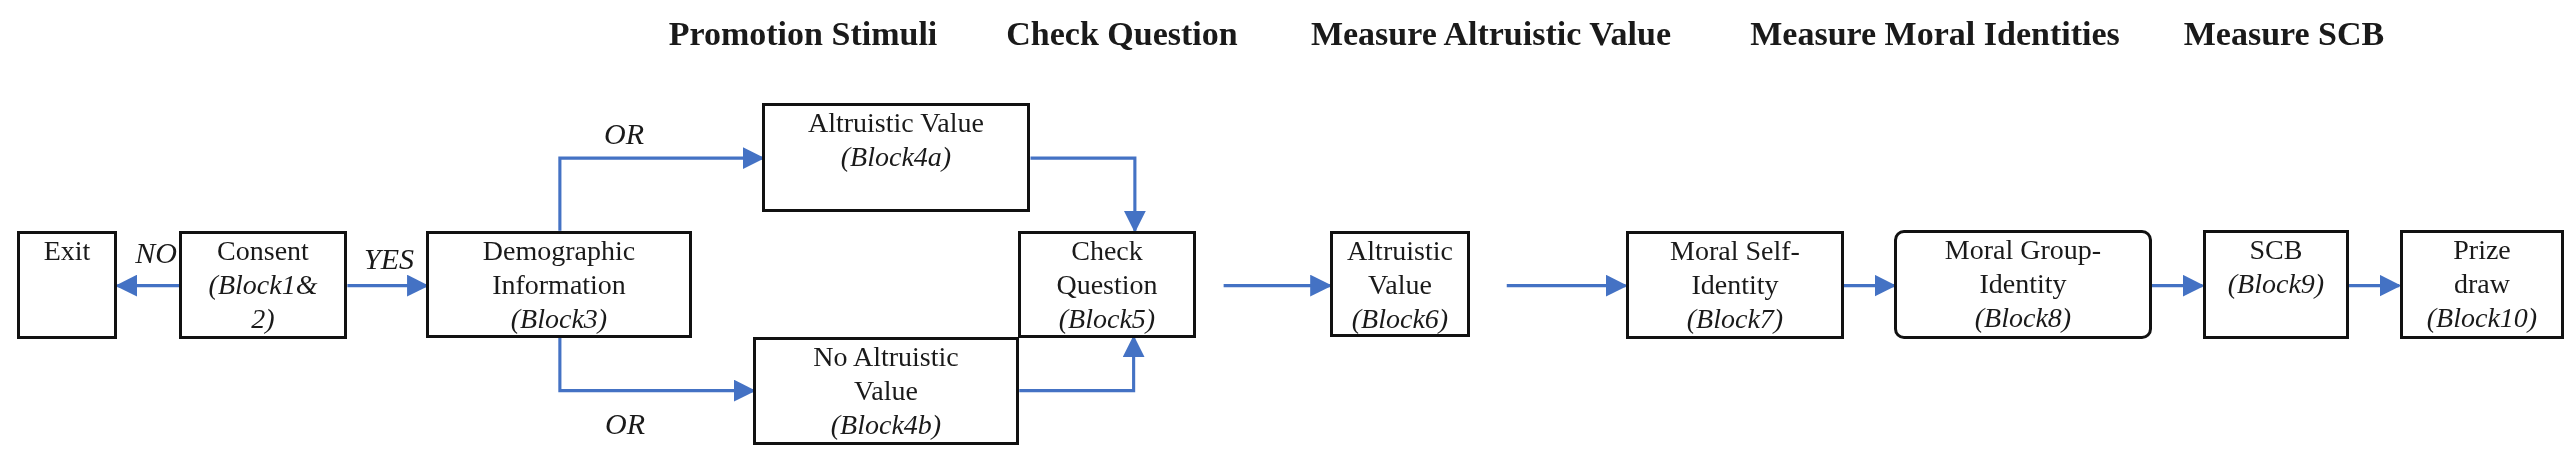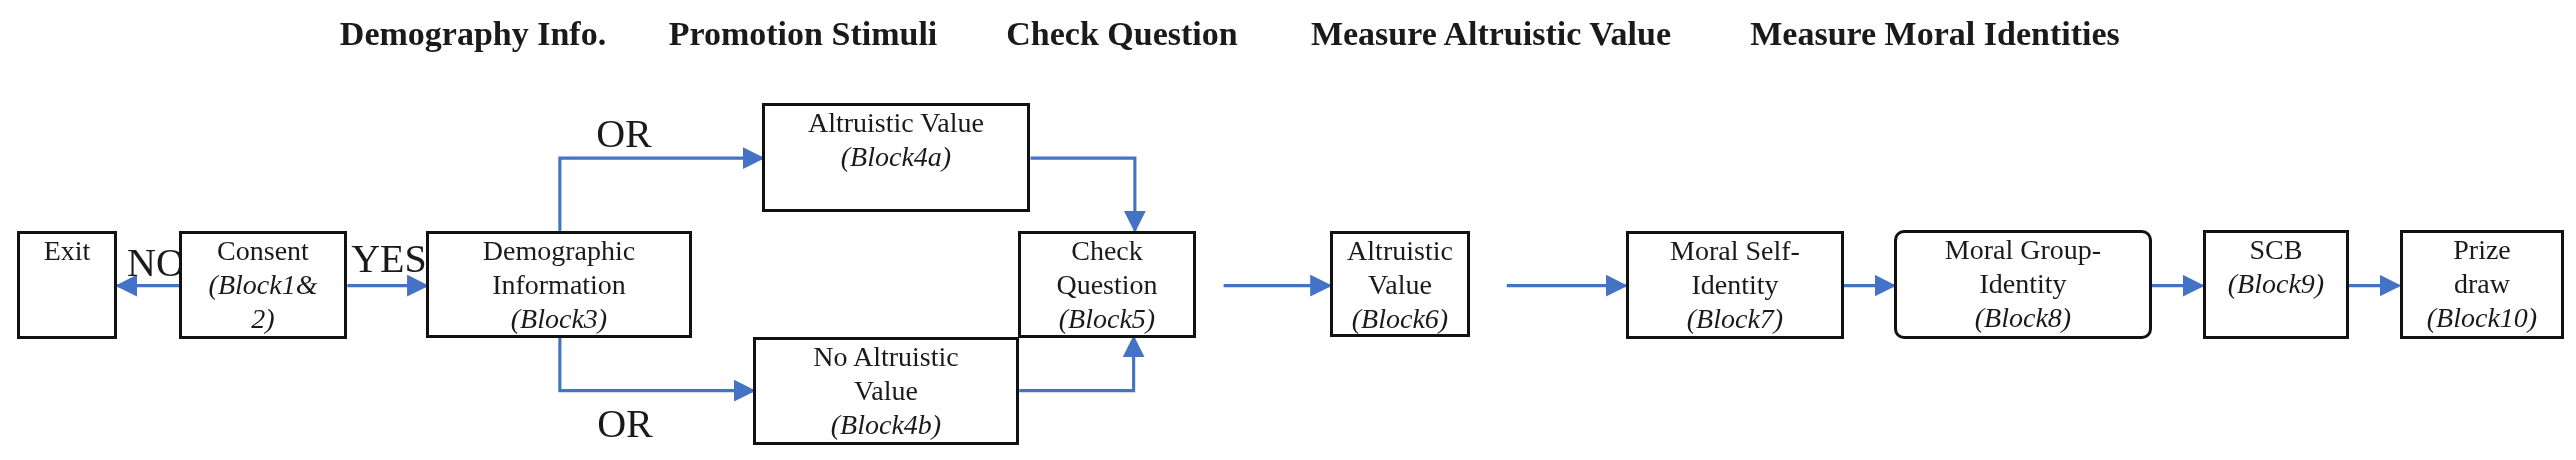--- a/index.html
+++ b/index.html
@@ -40,56 +40,57 @@
     align-items: center;
     text-align: center;
     font-size: 28px;
     line-height: 34px;
   }
   .nline { white-space: nowrap; }
   .blockid { font-style: italic; }
   .edge-label {
     position: absolute;
     transform: translate(-50%, -50%);
-    font-size: 40px;
+    font-size: 30px;
     line-height: 31px;
     white-space: nowrap;
+    font-style: italic;
   }
 </style>
 </head>
 <body>
 
 <div class="canvas">
 
-  <span class="phase" style="left:473px">Demography Info.</span>
   <span class="phase" style="left:803px">Promotion Stimuli</span>
   <span class="phase" style="left:1122px">Check Question</span>
   <span class="phase" style="left:1935px">Measure Moral Identities</span>
   <span class="phase" style="left:1491px">Measure Altruistic Value</span>
+  <span class="phase" style="left:2284px">Measure SCB</span>
 
   <svg class="connectors" width="2576" height="460" viewBox="0 0 4120 736">
     <defs>
       <marker id="arrow" viewBox="0 0 10 10" refX="9" refY="5" markerWidth="7" markerHeight="7" orient="auto-start-reverse">
         <path d="M 0 0 L 10 5 L 0 10 z" fill="#4472C4"></path>
       </marker>
     </defs>
     <polyline points="286,457 187,457" fill="none" stroke="#4472C4" stroke-width="5" marker-end="url(#arrow)"></polyline>
     <polyline points="555,457 682,457" fill="none" stroke="#4472C4" stroke-width="5" marker-end="url(#arrow)"></polyline>
     <polyline points="895,369 895,253 1219,253" fill="none" stroke="#4472C4" stroke-width="5" marker-end="url(#arrow)"></polyline>
     <polyline points="895,540 895,625 1205,625" fill="none" stroke="#4472C4" stroke-width="5" marker-end="url(#arrow)"></polyline>
     <polyline points="1648,253 1815,253 1815,369" fill="none" stroke="#4472C4" stroke-width="5" marker-end="url(#arrow)"></polyline>
     <polyline points="1630,625 1813,625 1813,540" fill="none" stroke="#4472C4" stroke-width="5" marker-end="url(#arrow)"></polyline>
     <polyline points="1957,457 2127,457" fill="none" stroke="#4472C4" stroke-width="5" marker-end="url(#arrow)"></polyline>
     <polyline points="2410,457 2600,457" fill="none" stroke="#4472C4" stroke-width="5" marker-end="url(#arrow)"></polyline>
     <polyline points="2948,457 3030,457" fill="none" stroke="#4472C4" stroke-width="5" marker-end="url(#arrow)"></polyline>
     <polyline points="3442,457 3523,457" fill="none" stroke="#4472C4" stroke-width="5" marker-end="url(#arrow)"></polyline>
     <polyline points="3757,457 3838,457" fill="none" stroke="#4472C4" stroke-width="5" marker-end="url(#arrow)"></polyline>
   </svg>
 
-  <span class="edge-label" style="left:156px;  top:262px">NO</span>
+  <span class="edge-label" style="left:156px;  top:252px">NO</span>
   <span class="edge-label" style="left:389px;  top:258px">YES</span>
   <span class="edge-label" style="left:624px;  top:133px">OR</span>
   <span class="edge-label" style="left:625px;  top:423px">OR</span>
 
   <div class="node" style="left:17px; top:231px; width:100px; height:108px;">
     <div class="nline">Exit</div>
   </div>
 
   <div class="node" style="left:179px; top:231px; width:168px; height:108px;">
     <div class="nline">Consent</div>

